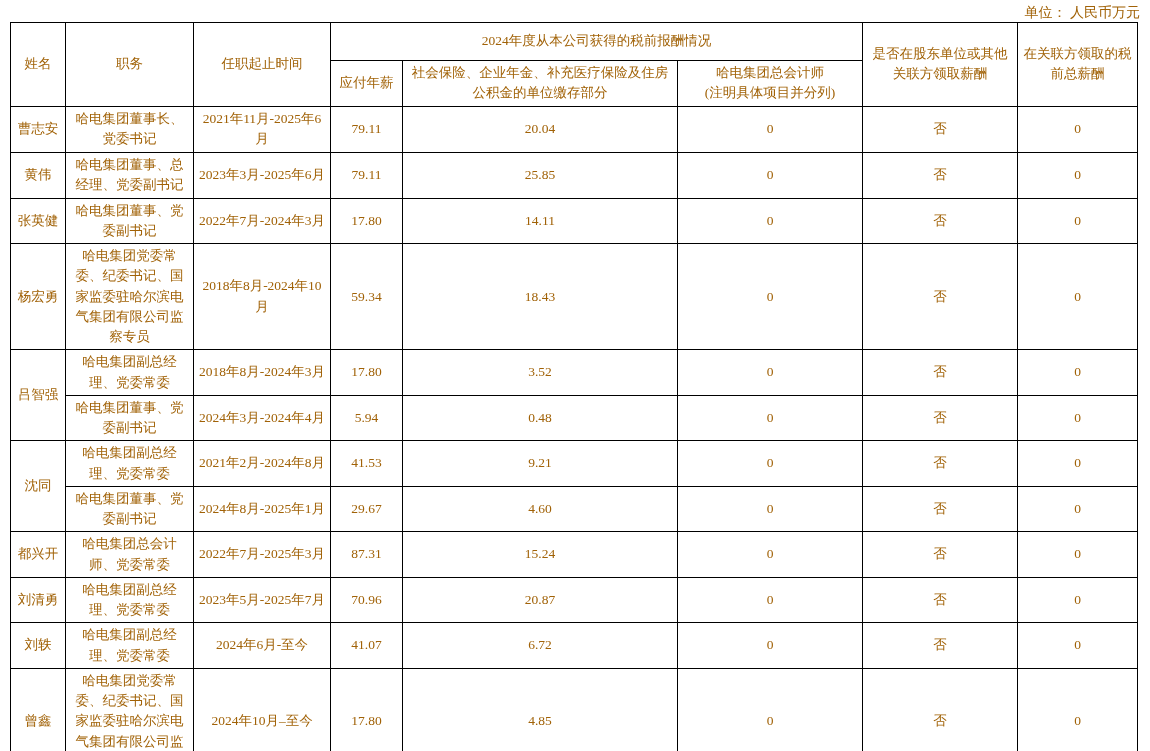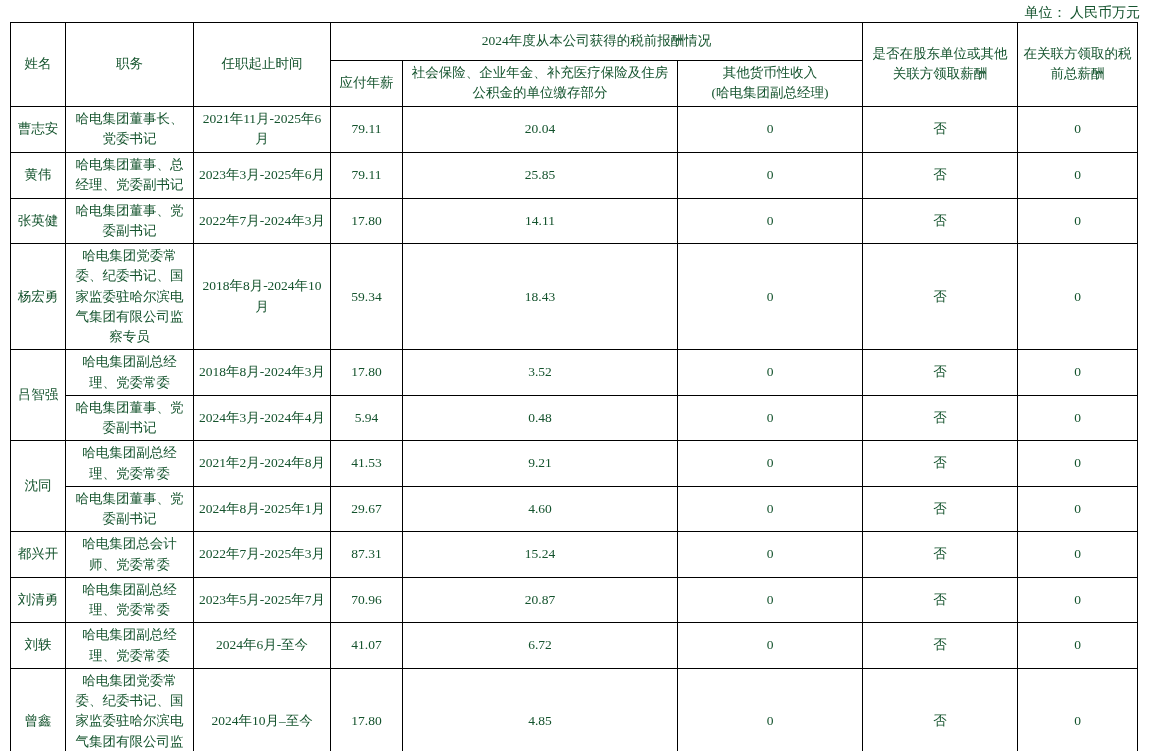--- a/index.html
+++ b/index.html
@@ -1,20 +1,20 @@
 <!DOCTYPE html>
 <html><head>
 <meta charset="utf-8">
 <style>
   html,body{margin:0;padding:0;background:#fff;}
   .page{
     position:relative;
     width:1150px;height:751px;
     background:#ffffff;
-    color:#14532d;
+    color:#a16207;
     font-family:"Liberation Serif","DejaVu Serif",serif;
     overflow:hidden;
   }
   .unit-label{
     position:absolute;
     top:4px;right:10px;
     font-size:14px;
     white-space:pre;
   }
   table.comp-table{
@@ -74,22 +74,22 @@
         <th rowspan="2">职务</th>
         <th rowspan="2">任职起止时间</th>
         <th colspan="3">2024年度从本公司获得的税前报酬情况</th>
         <th rowspan="2">是否在股东单位或其他关联方领取薪酬</th>
         <th rowspan="2">在关联方领取的税前总薪酬</th>
       </tr>
       <tr class="sub-row">
         <th>应付年薪</th>
         <th>社会保险、企业年金、补充医疗保险及住房公积金的单位缴存部分</th>
         <th>
-          <span>其他货币性收入</span><br>
-          <span>(哈电集团副总经理)</span>
+          <span>哈电集团总会计师</span><br>
+          <span>(注明具体项目并分列)</span>
         </th>
       </tr>
     </thead>
     <tbody>
       <tr class="h46">
         <td>曹志安</td>
         <td>哈电集团董事长、党委书记</td>
         <td>2021年11月-2025年6月</td>
         <td>79.11</td>
         <td>20.04</td>

